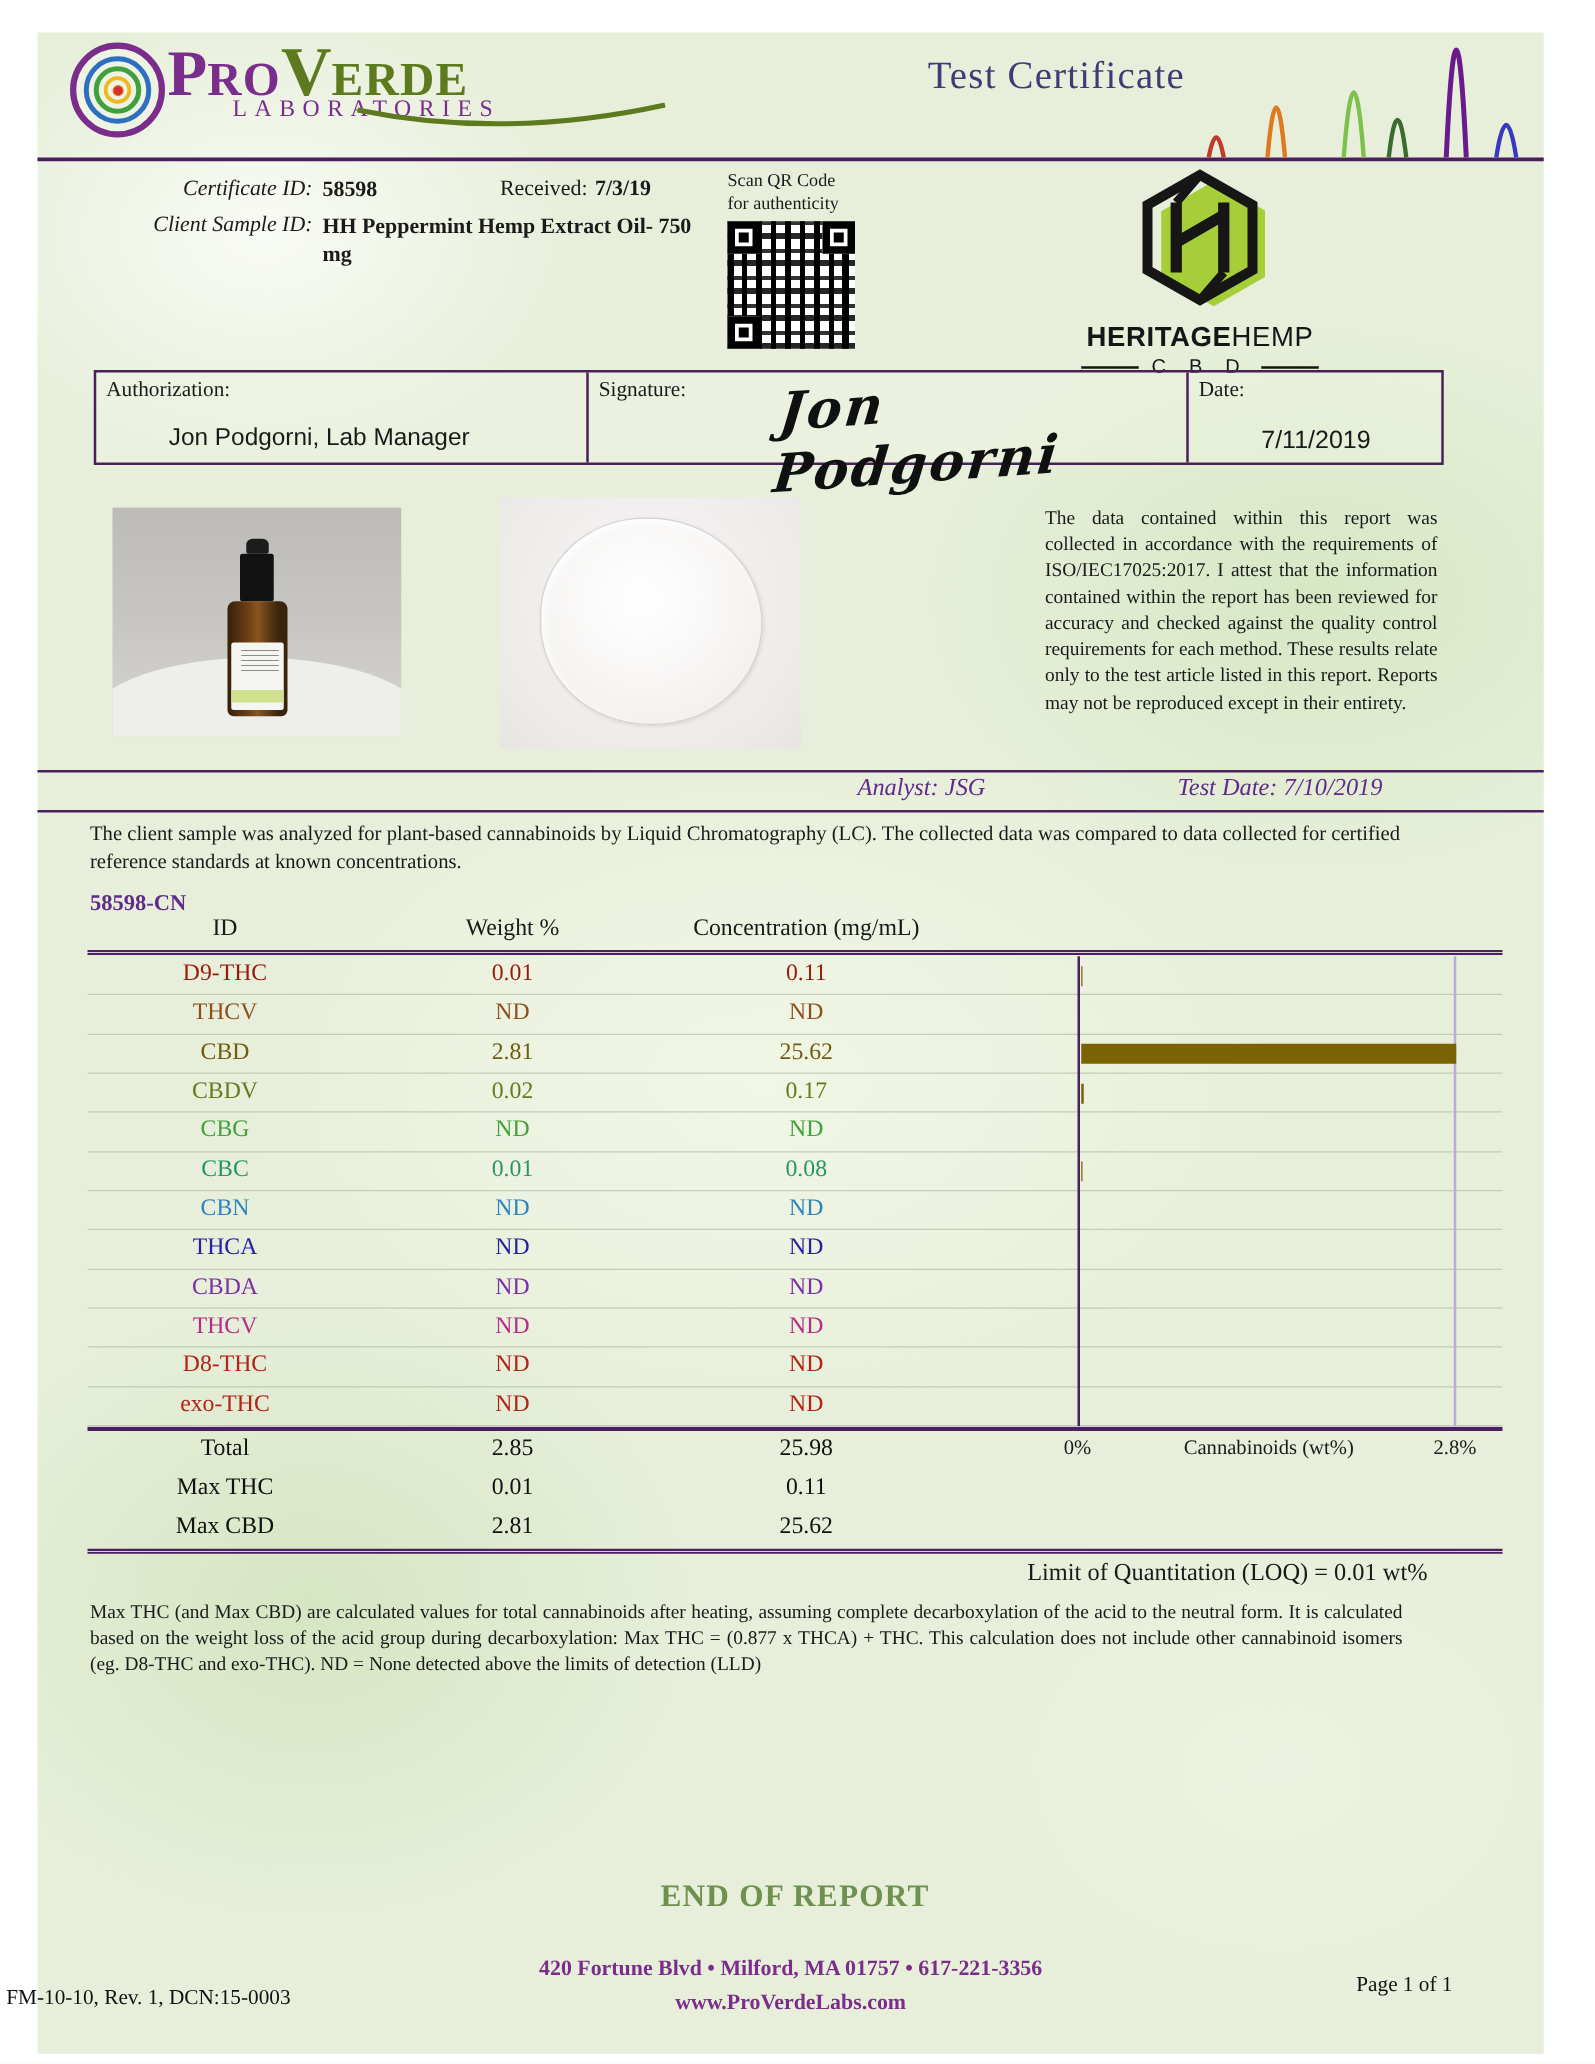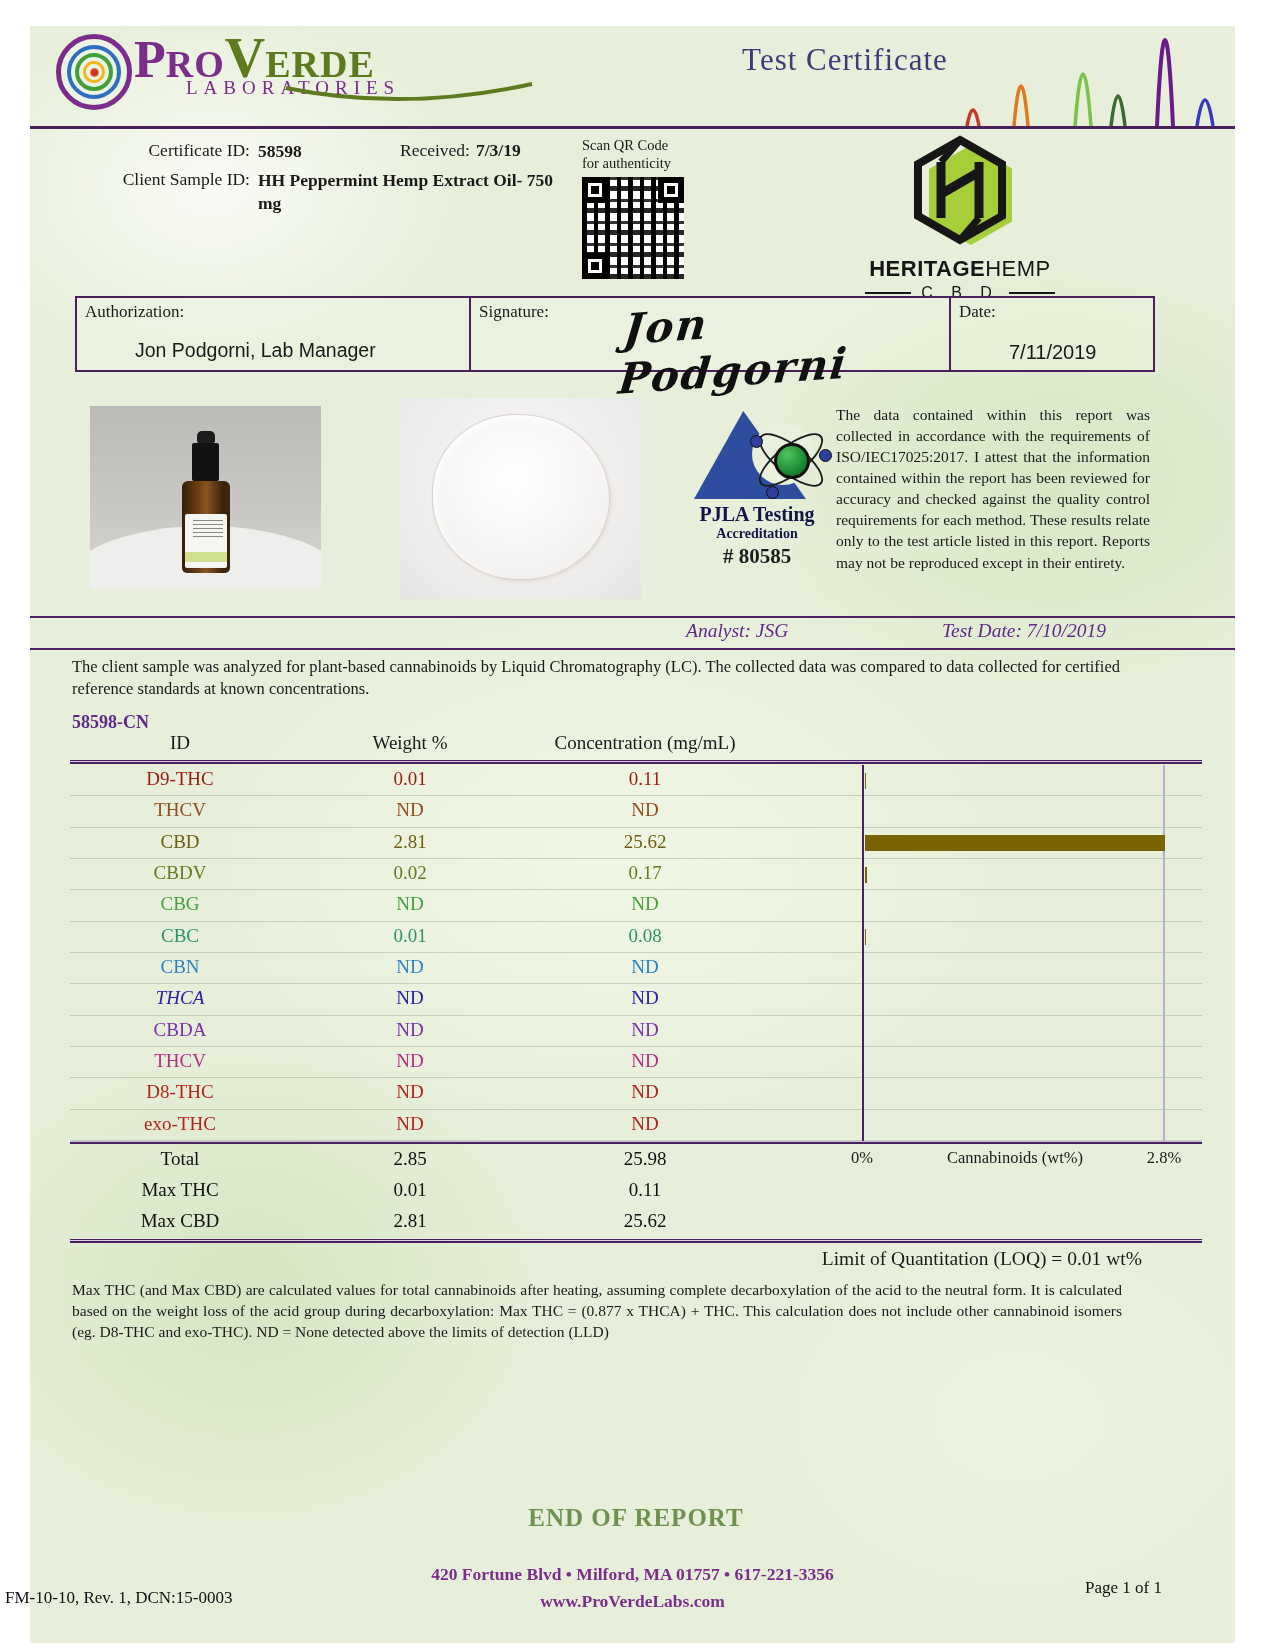--- a/index.html
+++ b/index.html
@@ -29,21 +29,21 @@
   .lt-erde{font-size:38px;font-weight:bold;color:#5d7a1f;letter-spacing:1px;}
   .lt-sub{font-size:19px;color:#7b2d8b;letter-spacing:6px;margin-top:-8px;margin-left:52px;}
   .swoosh{position:absolute;left:150px;top:52px;}
   .cert-title{position:absolute;left:650px;top:16px;width:330px;text-align:center;
     font-size:31px;color:#413a78;letter-spacing:1px;}
   .peaks{position:absolute;right:2px;bottom:-2px;}
   
   .info{position:absolute;left:0;top:106px;width:1205px;height:168px;}
   .info-left{position:absolute;left:42px;top:8px;width:520px;}
   .info-row{display:flex;margin-bottom:5px;font-size:17.5px;}
-  .info-label{width:178px;text-align:right;flex:none;}
+  .info-label{width:178px;text-align:right;flex:none;font-style:italic;}
   .info-value{font-weight:bold;margin-left:8px;width:312px;line-height:1.35;}
   .received{position:absolute;left:370px;top:8px;font-size:17.5px;white-space:nowrap;}
   .received b{margin-left:6px;}
   .qr-block{position:absolute;left:552px;top:4px;width:140px;text-align:left;}
   .qr-cap{font-size:14.5px;line-height:1.25;}
   .qr{position:relative;width:102px;height:102px;background:#fff;margin-top:5px;
       background-image:
         repeating-linear-gradient(0deg,rgba(0,0,0,.85) 0 5px,transparent 5px 11px,rgba(0,0,0,.8) 11px 14px,transparent 14px 22px),
         repeating-linear-gradient(90deg,#000 0 5px,#fff 5px 12px,#000 12px 16px,#fff 16px 23px);}
   .finder{position:absolute;width:26px;height:26px;border:6px solid #000;background:#fff;box-sizing:border-box;}
@@ -244,37 +244,20 @@
         <div class="blabel">
           <div class="blabel-lines"></div>
           <div class="blabel-band"></div>
         </div>
       </div>
     </div>
   </div>
   <div class="photo2">
     <div class="droplet"></div>
   </div>
-  <div class="pjla">
-    <div class="pjla-logo">
-      <div class="pjla-tri"></div>
-      <div class="pjla-cut"></div>
-      <div class="atom">
-        <div class="orbit o1"></div>
-        <div class="orbit o2"></div>
-        <div class="nucleus"></div>
-        <div class="edot e1"></div>
-        <div class="edot e2"></div>
-        <div class="edot e3"></div>
-      </div>
-    </div>
-    <div class="pjla-name">PJLA Testing</div>
-    <div class="pjla-accr">Accreditation</div>
-    <div class="pjla-num"># 80585</div>
-  </div>
   <div class="iso">The data contained within this report was collected in accordance with the requirements of ISO/IEC17025:2017.  I attest that the information contained within the report has been reviewed for accuracy and checked against the quality control requirements for each method.  These results relate only to the test article listed in this report.  Reports may not be reproduced except in their entirety.</div>
 
   <div class="cn-bar">
     <div class="cn-analyst">Analyst: JSG</div>
     <div class="cn-date">Test Date: 7/10/2019</div>
   </div>
   <div class="method">The client sample was analyzed for plant-based cannabinoids by Liquid Chromatography (LC).  The collected data was compared to data collected for certified reference standards at known concentrations.</div>
   <div class="sample-code">58598-CN</div>
 
   <div class="results">
@@ -319,21 +302,21 @@
           <div class="col-c cell" style="color: rgb(42, 148, 104);">0.08</div>
           <div class="sep"></div>
         </div>
         <div class="trow">
           <div class="col-id cell" style="color: rgb(46, 132, 192);">CBN</div>
           <div class="col-w cell" style="color: rgb(46, 132, 192);">ND</div>
           <div class="col-c cell" style="color: rgb(46, 132, 192);">ND</div>
           <div class="sep"></div>
         </div>
         <div class="trow">
-          <div class="col-id cell" style="color: rgb(42, 33, 160); font-style: italic;">THCA</div>
+          <div class="col-id cell" style="color: rgb(42, 33, 160);">THCA</div>
           <div class="col-w cell" style="color: rgb(42, 33, 160);">ND</div>
           <div class="col-c cell" style="color: rgb(42, 33, 160);">ND</div>
           <div class="sep"></div>
         </div>
         <div class="trow">
           <div class="col-id cell" style="color: rgb(123, 47, 168);">CBDA</div>
           <div class="col-w cell" style="color: rgb(123, 47, 168);">ND</div>
           <div class="col-c cell" style="color: rgb(123, 47, 168);">ND</div>
           <div class="sep"></div>
         </div>

